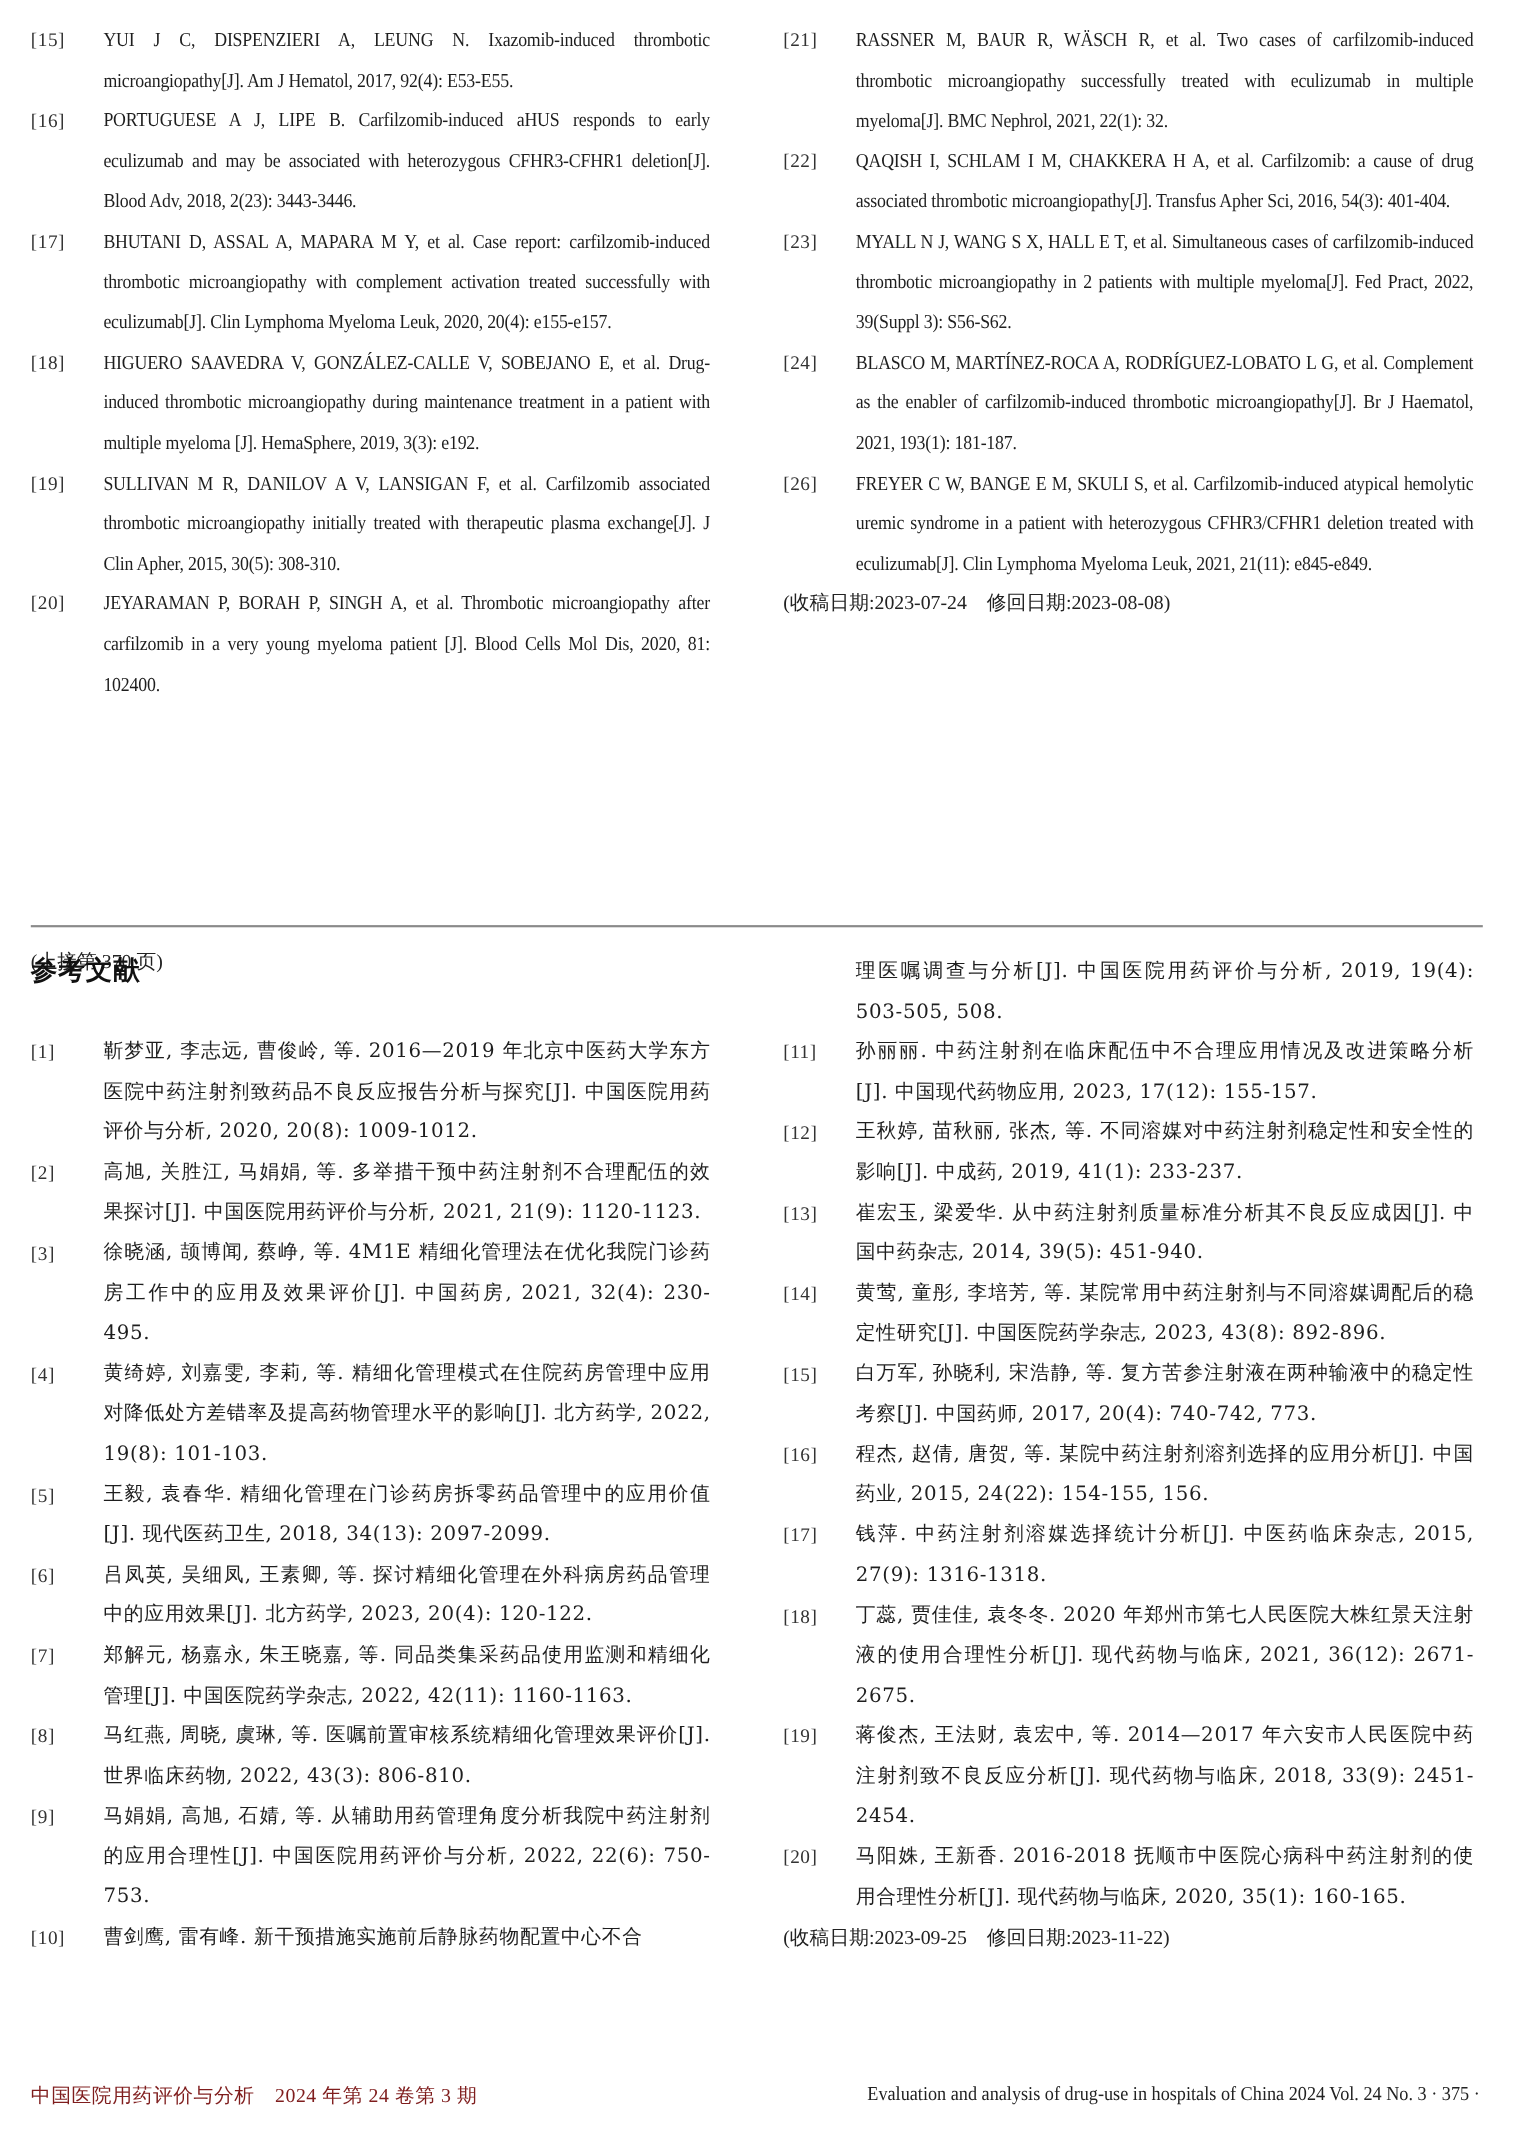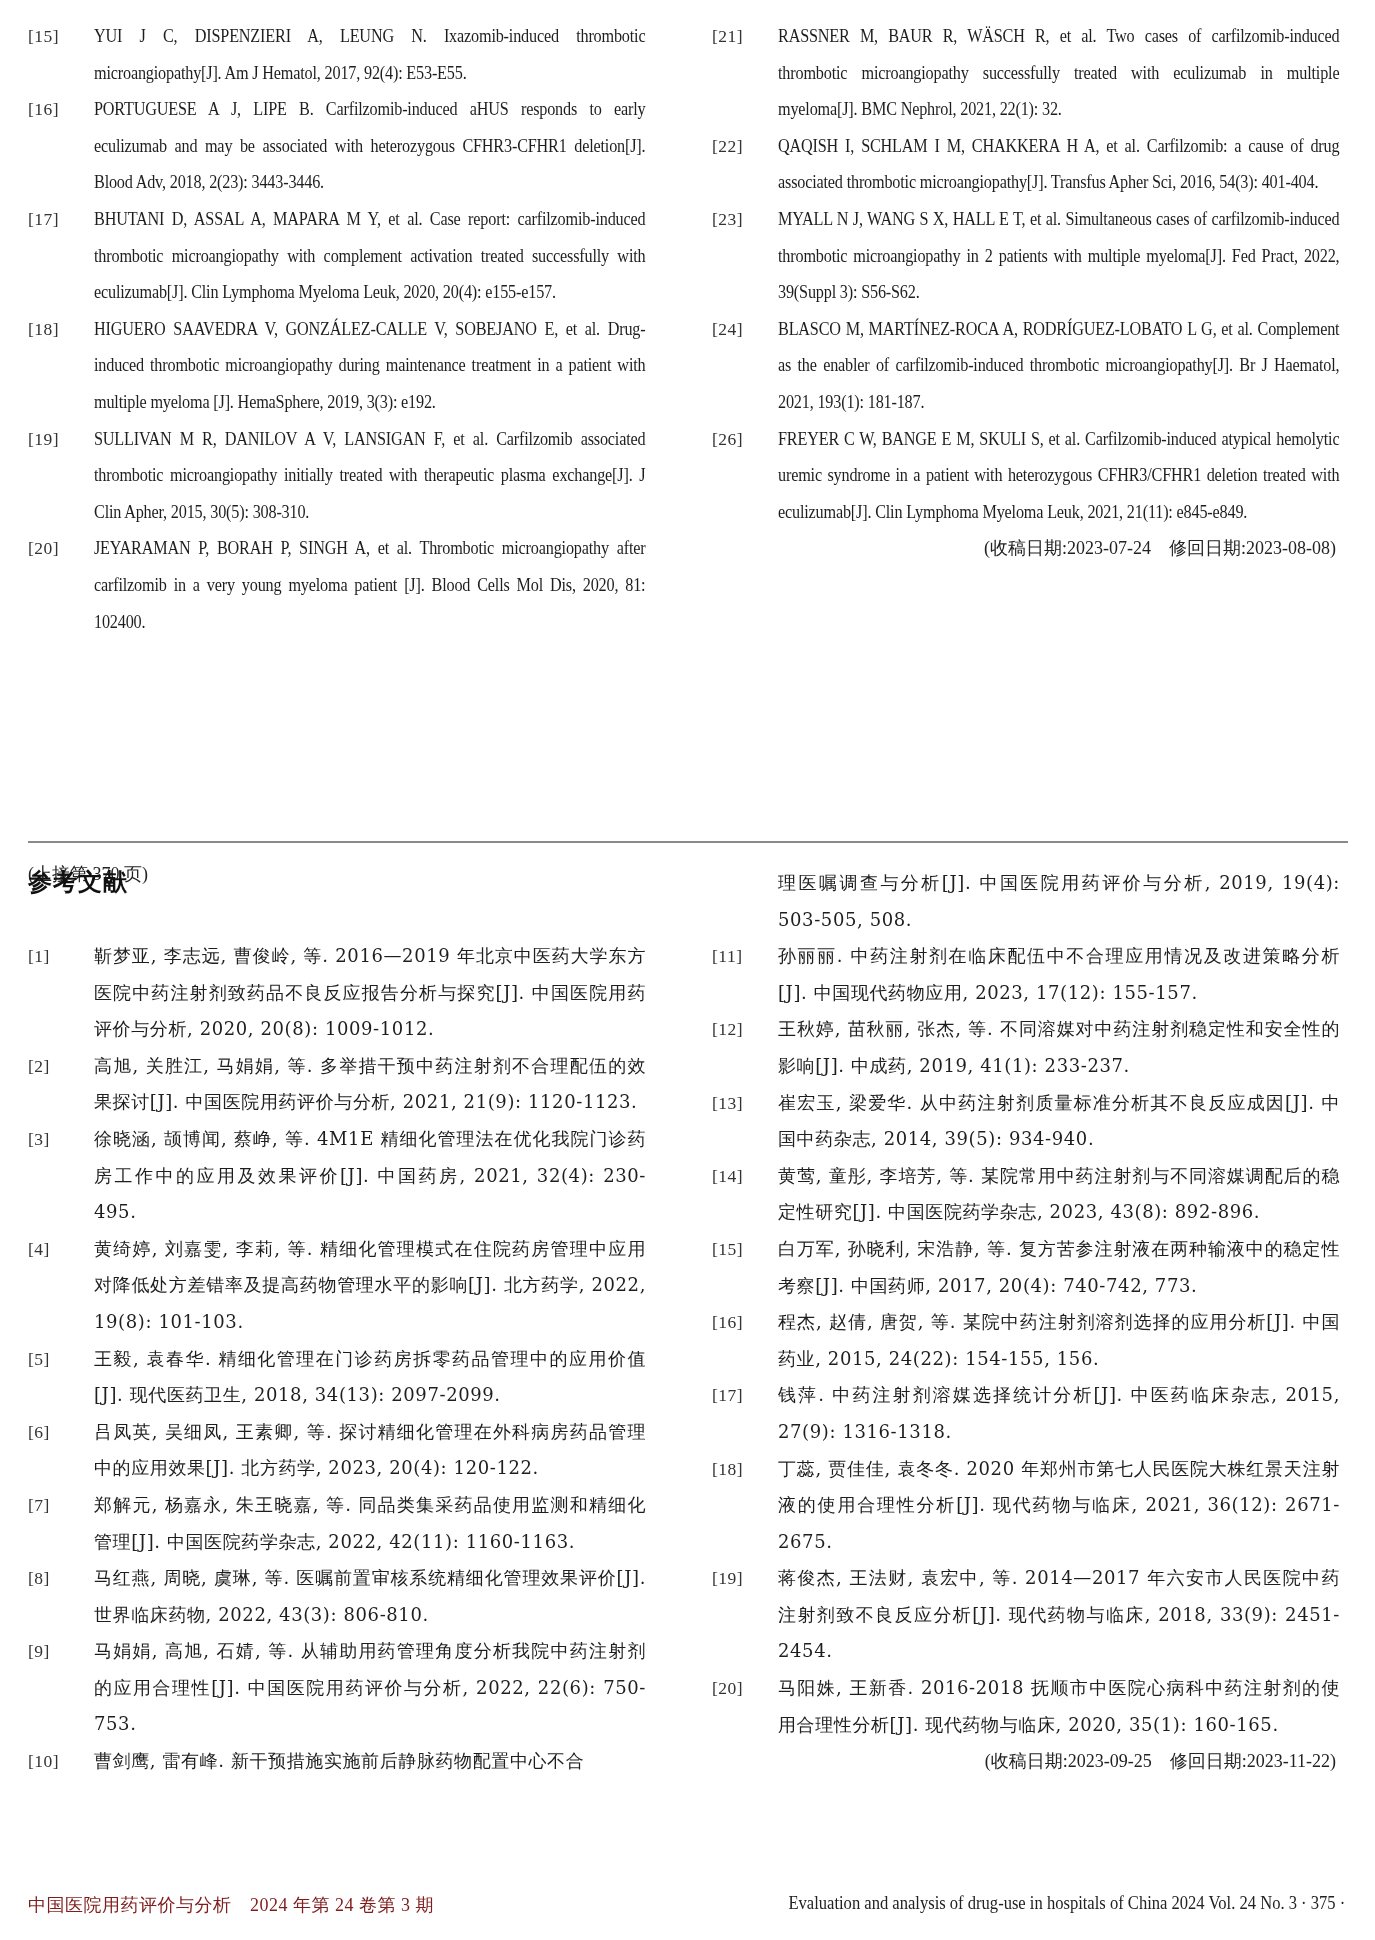--- a/index.html
+++ b/index.html
@@ -6,21 +6,21 @@
   body { width: 1375px; height: 1940px; position: relative; overflow: hidden;
          font-family: "Liberation Serif", "DejaVu Serif", serif; color: #1e1e1e; }
   .col { position: absolute; width: 618px; }
   .col.left { left: 28px; }
   .col.right { left: 712px; width: 628px; }
   .ref { position: relative; padding-left: 66px; font-size: 17.5px; line-height: 36.6px; }
   .ref .num { position: absolute; left: 0; top: 0; color: #333; letter-spacing: 0.5px; }
   .ref .txt { display: block; text-align: justify; text-align-last: left; }
   .ref.en .txt { font-family: "Liberation Serif", serif; font-size: 18px; letter-spacing: -0.2px; transform: scaleX(0.9); transform-origin: left top; width: 111%; }
   .ref.cn .txt { font-family: "DejaVu Serif", "Liberation Serif", serif; font-size: 18px; letter-spacing: 0.6px; }
-  .dates { text-align: right; font-size: 18px; line-height: 36px; padding-right: 4px; color: #222; }
+  .dates { font-size: 18px; line-height: 36px; padding-right: 4px; color: #222; }
   .divider { position: absolute; left: 28px; top: 841px; width: 1320px; height: 2px; background: #8a8a8a; }
   .continued { position: absolute; left: 28px; top: 862px; font-size: 18px; color: #222; }
   .heading { position: absolute; left: 28px; top: 866px; font-family: Liberation Mono, monospace;
              font-weight: bold; font-size: 24px; color: #111; letter-spacing: 1px; }
   .footer-left { position: absolute; left: 28px; top: 1893px; font-size: 18px; color: #7f1d1d; letter-spacing: 0.5px; }
   .footer-right { position: absolute; right: 30px; top: 1893px; font-size: 18px; color: #222; transform: scaleX(0.92); transform-origin: right top; }
 </style>
 </head>
 <body>
 
@@ -130,21 +130,21 @@
   <div class="ref cn">
       <span class="num">[11]</span>
       <span class="txt">孙丽丽. 中药注射剂在临床配伍中不合理应用情况及改进策略分析[J]. 中国现代药物应用, 2023, 17(12): 155-157.</span>
     </div>
   <div class="ref cn">
       <span class="num">[12]</span>
       <span class="txt">王秋婷, 苗秋丽, 张杰, 等. 不同溶媒对中药注射剂稳定性和安全性的影响[J]. 中成药, 2019, 41(1): 233-237.</span>
     </div>
   <div class="ref cn">
       <span class="num">[13]</span>
-      <span class="txt">崔宏玉, 梁爱华. 从中药注射剂质量标准分析其不良反应成因[J]. 中国中药杂志, 2014, 39(5): 934-940.</span>
+      <span class="txt">崔宏玉, 梁爱华. 从中药注射剂质量标准分析其不良反应成因[J]. 中国中药杂志, 2014, 39(5): 451-940.</span>
     </div>
   <div class="ref cn">
       <span class="num">[14]</span>
       <span class="txt">黄莺, 童彤, 李培芳, 等. 某院常用中药注射剂与不同溶媒调配后的稳定性研究[J]. 中国医院药学杂志, 2023, 43(8): 892-896.</span>
     </div>
   <div class="ref cn">
       <span class="num">[15]</span>
       <span class="txt">白万军, 孙晓利, 宋浩静, 等. 复方苦参注射液在两种输液中的稳定性考察[J]. 中国药师, 2017, 20(4): 740-742, 773.</span>
     </div>
   <div class="ref cn">

